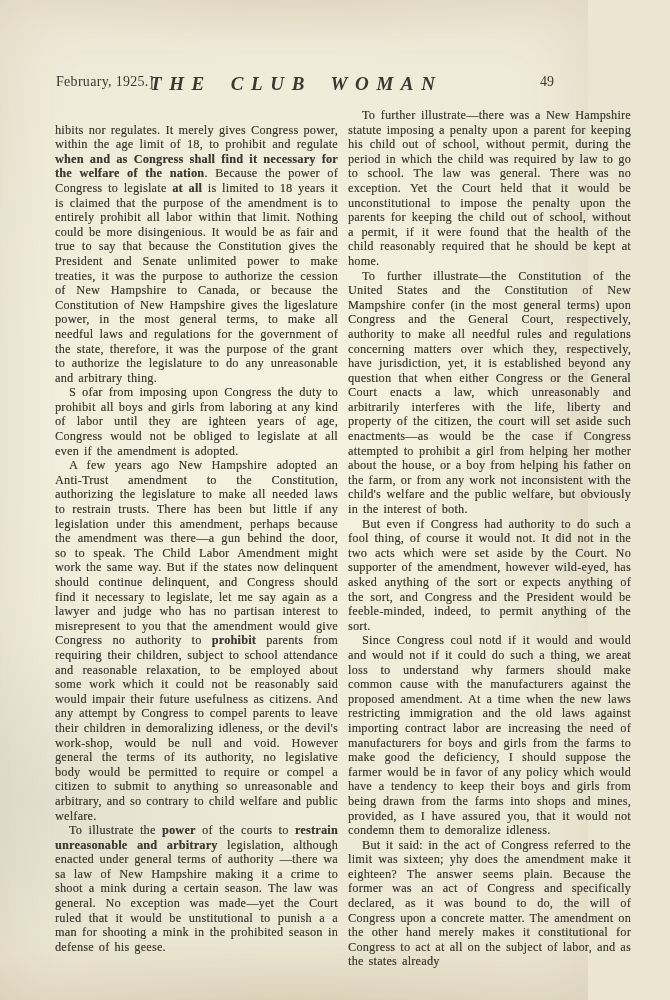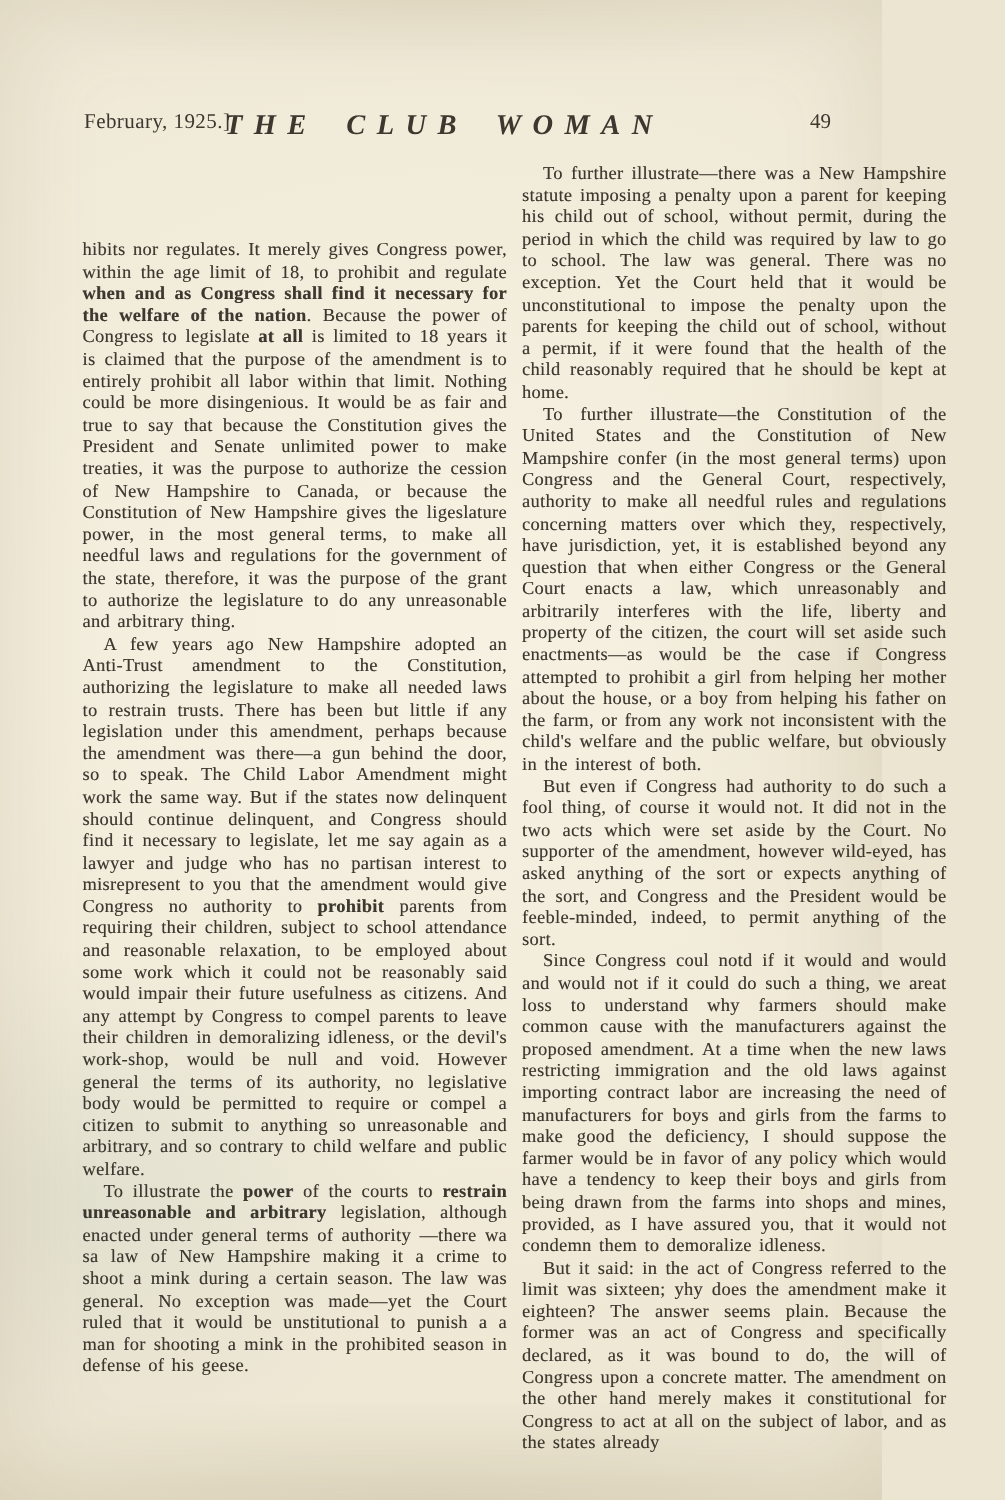--- a/index.html
+++ b/index.html
@@ -70,20 +70,21 @@
 
 <div class="page">
   <div class="page-header">
     <span class="issue-date">February, 1925.]</span>
     <span class="magazine-title">THE CLUB WOMAN</span>
     <span class="page-number">49</span>
   </div>
   <div class="columns">
     <div class="col">
         <p class="para"><span class="">hibits nor regulates. It merely gives Congress power, within the age limit of 18, to prohibit and regulate </span><span class="b">when and as Congress shall find it necessary for the welfare of the nation</span><span class="">. Because the power of Congress to legislate </span><span class="b">at all</span><span class=""> is limited to 18 years it is claimed that the purpose of the amendment is to entirely prohibit all labor within that limit. Nothing could be more disingenious. It would be as fair and true to say that because the Constitution gives the President and Senate unlimited power to make treaties, it was the purpose to authorize the cession of New Hampshire to Canada, or because the Constitution of New Hampshire gives the ligeslature power, in the most general terms, to make all needful laws and regulations for the government of the state, therefore, it was the purpose of the grant to authorize the legislature to do any unreasonable and arbitrary thing.</span></p>
+        <p class="para indent"><span class="">S ofar from imposing upon Congress the duty to prohibit all boys and girls from laboring at any kind of labor until they are ighteen years of age, Congress would not be obliged to legislate at all even if the amendment is adopted.</span></p>
         <p class="para indent"><span class="">A few years ago New Hampshire adopted an Anti-Trust amendment to the Constitution, authorizing the legislature to make all needed laws to restrain trusts. There has been but little if any legislation under this amendment, perhaps because the amendment was there—a gun behind the door, so to speak. The Child Labor Amendment might work the same way. But if the states now delinquent should continue delinquent, and Congress should find it necessary to legislate, let me say again as a lawyer and judge who has no partisan interest to misrepresent to you that the amendment would give Congress no authority to </span><span class="b">prohibit</span><span class=""> parents from requiring their children, subject to school attendance and reasonable relaxation, to be employed about some work which it could not be reasonably said would impair their future usefulness as citizens. And any attempt by Congress to compel parents to leave their children in demoralizing idleness, or the devil's work-shop, would be null and void. However general the terms of its authority, no legislative body would be permitted to require or compel a citizen to submit to anything so unreasonable and arbitrary, and so contrary to child welfare and public welfare.</span></p>
         <p class="para indent"><span class="">To illustrate the </span><span class="b">power</span><span class=""> of the courts to </span><span class="b">restrain unreasonable and arbitrary</span><span class=""> legislation, although enacted under general terms of authority —there wa sa law of New Hampshire making it a crime to shoot a mink during a certain season. The law was general. No exception was made—yet the Court ruled that it would be unstitutional to punish a a man for shooting a mink in the prohibited season in defense of his geese.</span></p>
       </div>
     <div class="col">
         <p class="para indent"><span class="">To further illustrate—there was a New Hampshire statute imposing a penalty upon a parent for keeping his child out of school, without permit, during the period in which the child was required by law to go to school. The law was general. There was no exception. Yet the Court held that it would be unconstitutional to impose the penalty upon the parents for keeping the child out of school, without a permit, if it were found that the health of the child reasonably required that he should be kept at home.</span></p>
         <p class="para indent"><span class="">To further illustrate—the Constitution of the United States and the Constitution of New Mampshire confer (in the most general terms) upon Congress and the General Court, respectively, authority to make all needful rules and regulations concerning matters over which they, respectively, have jurisdiction, yet, it is established beyond any question that when either Congress or the General Court enacts a law, which unreasonably and arbitrarily interferes with the life, liberty and property of the citizen, the court will set aside such enactments—as would be the case if Congress attempted to prohibit a girl from helping her mother about the house, or a boy from helping his father on the farm, or from any work not inconsistent with the child's welfare and the public welfare, but obviously in the interest of both.</span></p>
         <p class="para indent"><span class="">But even if Congress had authority to do such a fool thing, of course it would not. It did not in the two acts which were set aside by the Court. No supporter of the amendment, however wild-eyed, has asked anything of the sort or expects anything of the sort, and Congress and the President would be feeble-minded, indeed, to permit anything of the sort.</span></p>
         <p class="para indent"><span class="">Since Congress coul notd if it would and would and would not if it could do such a thing, we areat loss to understand why farmers should make common cause with the manufacturers against the proposed amendment. At a time when the new laws restricting immigration and the old laws against importing contract labor are increasing the need of manufacturers for boys and girls from the farms to make good the deficiency, I should suppose the farmer would be in favor of any policy which would have a tendency to keep their boys and girls from being drawn from the farms into shops and mines, provided, as I have assured you, that it would not condemn them to demoralize idleness.</span></p>
         <p class="para indent"><span class="">But it said: in the act of Congress referred to the limit was sixteen; yhy does the amendment make it eighteen? The answer seems plain. Because the former was an act of Congress and specifically declared, as it was bound to do, the will of Congress upon a concrete matter. The amendment on the other hand merely makes it constitutional for Congress to act at all on the subject of labor, and as the states already</span></p>
       </div>

